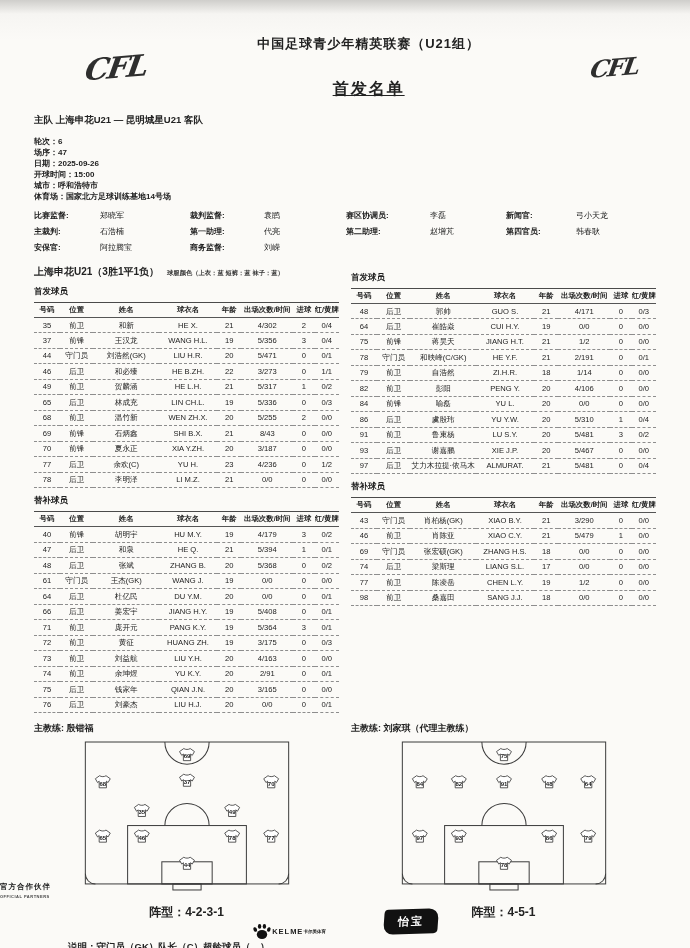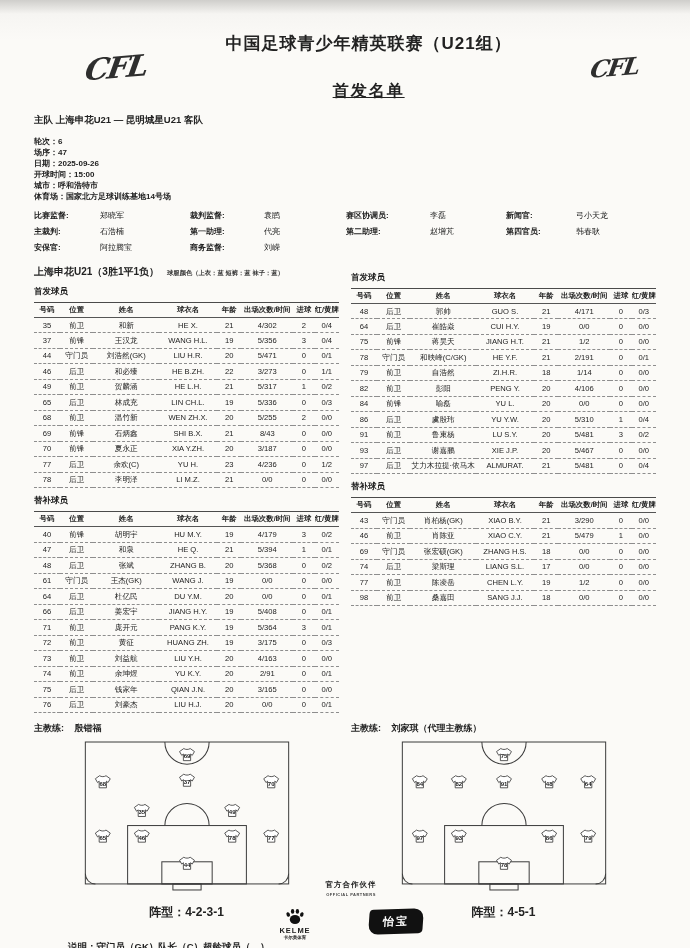--- a/index.html
+++ b/index.html
@@ -9,21 +9,21 @@
     font-family:"Liberation Sans","DejaVu Sans",sans-serif;color:#222;overflow:hidden;
     padding:34px 34px 0 34px;
   }
   
   .doc-header{display:flex;align-items:center;justify-content:space-between;height:66px;}
   .cfl{font-family:"DejaVu Serif","Liberation Serif",serif;font-style:italic;font-weight:bold;
     color:#2e2e2e;transform:skewX(-14deg) rotate(-5deg);letter-spacing:-2px;}
   .cfl.left{font-size:30px;margin-left:52px;}
   .cfl.right{font-size:24px;margin-right:18px;}
   .titles{flex:1;text-align:center;}
-  .title1{font-size:17px;font-weight:bold;letter-spacing:1px;}
+  .title1{font-size:13px;font-weight:bold;letter-spacing:1px;}
   .title2{font-size:16px;font-weight:bold;margin-top:26px;letter-spacing:2px;text-decoration:underline;}
   
   .teams-line{font-size:9.5px;font-weight:bold;margin-top:14px;}
   .info-line{display:flex;margin-top:9px;font-size:8px;font-weight:bold;white-space:nowrap;flex-direction:column;}
   .info-item{margin-right:0;}
   .info-item:nth-child(1){width:90px;}
   .info-item:nth-child(2){width:90px;}
   .info-item:nth-child(3){width:100px;}
   .info-item:nth-child(4){width:93px;}
   .info-item:nth-child(5){width:105px;}
@@ -39,41 +39,41 @@
   .team-title{font-size:10px;font-weight:bold;white-space:nowrap;}
   .team-kit{font-size:6.3px;font-weight:bold;margin-left:8px;white-space:nowrap;color:#333;}
   .group-label{font-size:8.5px;font-weight:bold;margin:7px 0 4px 0;}
   table.roster{width:100%;border-collapse:collapse;table-layout:fixed;font-size:7.6px;}
   table.roster th{font-size:7.4px;font-weight:bold;padding:2px 0;border-top:1.5px solid #4a4a4a;
     border-bottom:1px solid #555;white-space:nowrap;overflow:hidden;}
   table.roster td{padding:2.5px 0;text-align:center;border-bottom:1px dashed #8d8d8d;line-height:1.25;
     overflow:hidden;}
   table.roster th{text-align:center;}
   .coach-line{font-size:9px;font-weight:bold;margin-top:9px;}
-  .coach-line .coach-name{margin-left:8px;}
+  .coach-line .coach-name{margin-left:0;}
   .away .coach-line{margin-top:auto;}
   
   .pitch-wrap{margin-top:6px;text-align:center;}
   .pitch-wrap svg{width:208px;height:153px;}
   .formation-label{font-size:12px;font-weight:bold;margin-top:6px;text-align:center;}
   
   .notes-line{font-size:9.5px;font-weight:bold;margin:20px 0 0 34px;}
   .sig-row{display:flex;align-items:center;margin:18px 0 0 34px;}
   .sig-label{font-size:10px;font-weight:bold;padding-left:28px;}
   .sig-name{font-family:"DejaVu Serif","Liberation Serif",serif;font-style:italic;font-size:19px;
     color:#1d1d1d;transform:rotate(-7deg);margin:-14px 0 0 16px;letter-spacing:3px;}
   .sig-date{display:flex;align-items:baseline;font-size:10.5px;font-weight:bold;margin-left:auto;
     margin-right:16px;}
   .sig-date span{margin-left:22px;white-space:nowrap;}
   
-  .footer{position:absolute;left:12px;right:0;bottom:8px;text-align:center;}
+  .footer{position:absolute;left:0;right:0;bottom:8px;}
   .partners-cn{font-size:7.5px;font-weight:bold;letter-spacing:1px;}
   .partners-en{font-size:4px;font-weight:bold;color:#444;margin-top:2px;letter-spacing:.5px;}
   .logo-row{display:flex;justify-content:center;align-items:flex-end;margin-top:10px;gap:58px;}
-  .kelme{display:flex;flex-direction:column;align-items:center;}
+  .kelme{display:flex;flex-direction:row;align-items:center;}
   .kelme-name{font-size:7.5px;font-weight:bold;letter-spacing:1px;margin-top:1px;}
   .kelme-sub{font-size:4.5px;font-weight:bold;}
   .yibao{background:#111;color:#fff;font-size:11px;font-weight:bold;padding:5px 14px;
     border-radius:4px 10px 4px 10px;transform:skewX(-6deg) rotate(-2deg);letter-spacing:2px;
     margin-bottom:6px;}
 </style>
 </head>
 <body>
 
 <div class="page">

